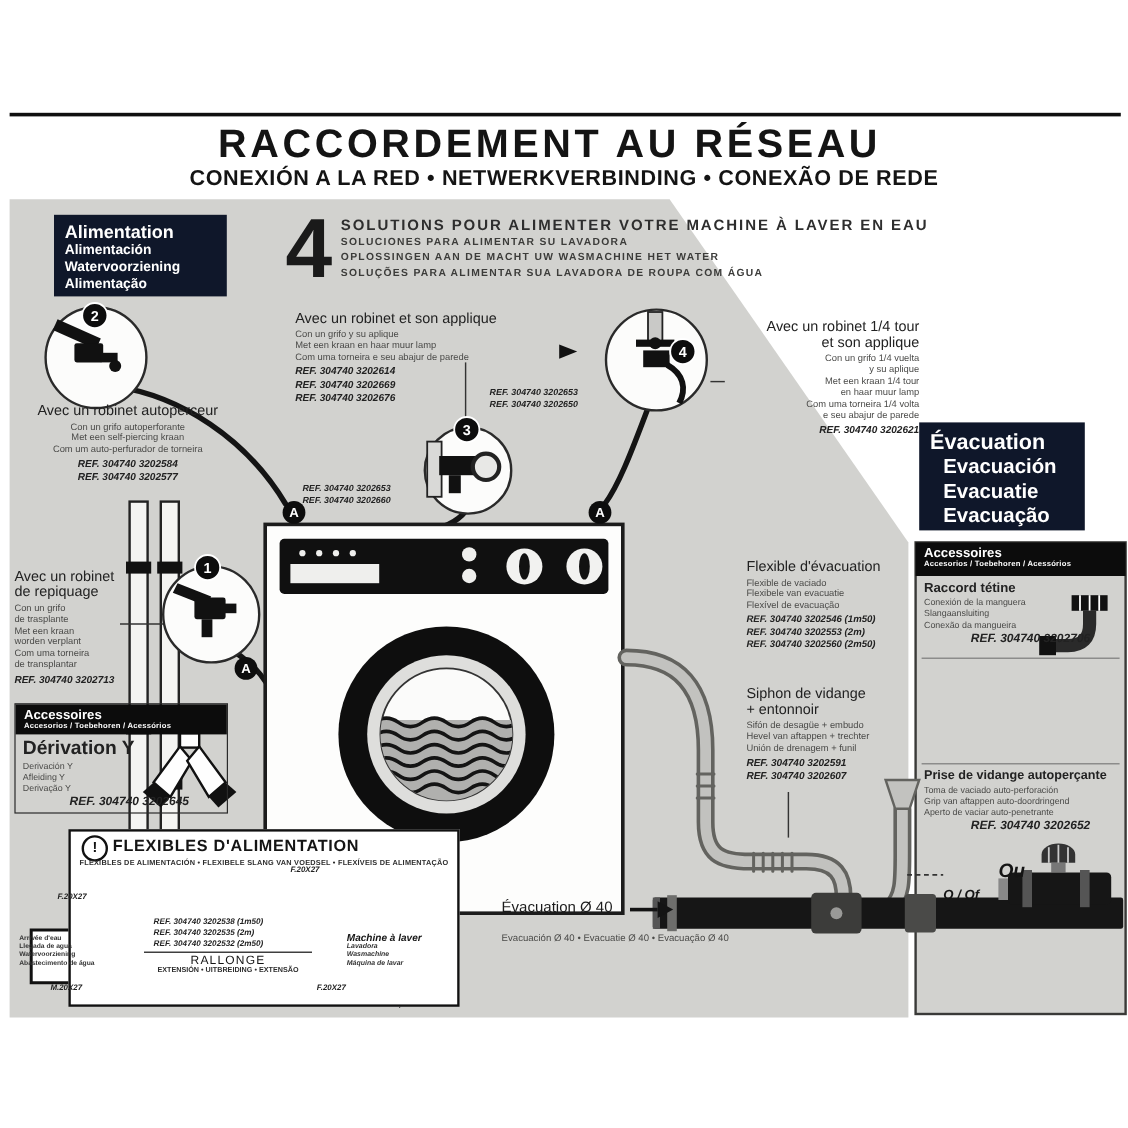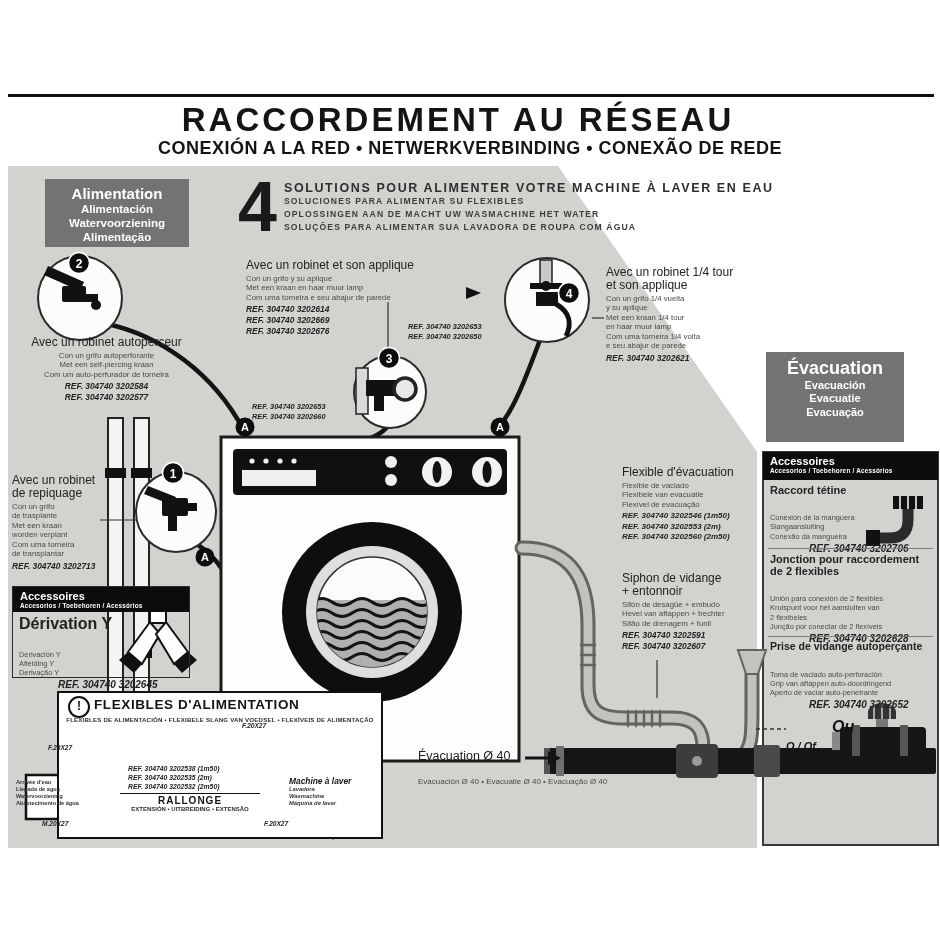--- a/index.html
+++ b/index.html
@@ -6,47 +6,47 @@
   #stage{position:relative;width:940px;height:940px;background:#ffffff;overflow:hidden;
          font-family:"Liberation Sans",sans-serif;color:#1f1f1f;}
   .abs{position:absolute;}
   .pre{white-space:pre-line;}
   .center{text-align:center;}
   
   .rule{background:#0f0f0f;height:3px;}
   .main-title{font-size:33px;font-weight:800;letter-spacing:3px;color:#141414;}
   .sub-title{font-size:18px;font-weight:800;letter-spacing:.5px;color:#141414;}
   
-  .blackbox{background:#737373;color:#fff;padding:6px 9px;box-sizing:border-box;text-align:center;}
+  .blackbox{background:#0f172a;color:#fff;padding:6px 9px;box-sizing:border-box;}
   .blackbox .bt{font-weight:800;}
   .blackbox .bl{font-weight:700;line-height:1.22;}
   
   .big4{font-size:70px;font-weight:900;line-height:.85;color:#1a1a1a;}
   .sol1{font-size:12.5px;font-weight:800;letter-spacing:1.6px;color:#2e2e2e;}
   .sol2{font-size:8.6px;font-weight:800;letter-spacing:1.1px;color:#3c3c3a;line-height:1.5;}
   
   .cap-t{font-size:12px;font-weight:500;color:#222;line-height:1.08;}
   .cap-l{font-size:7.8px;color:#4a4a48;line-height:1.22;margin-top:2px;}
   .cap-r{font-size:8.4px;font-weight:800;font-style:italic;color:#222;line-height:1.3;margin-top:2px;}
   
   .panelhead{background:#0c0c0c;color:#fff;padding:3px 7px;box-sizing:border-box;}
   .ph1{font-size:11px;font-weight:800;}
   .ph2{font-size:6.4px;font-weight:700;letter-spacing:.2px;}
   .item-t{font-size:11px;font-weight:700;color:#222;line-height:1.1;}
-  .item-l{font-size:7.4px;color:#4a4a48;line-height:1.25;margin-top:17px;}
+  .item-l{font-size:7.4px;color:#4a4a48;line-height:1.25;margin-top:1px;}
   .item-r{font-size:10px;font-weight:800;font-style:italic;color:#222;margin-top:2px;padding-left:39px;}
   .divider{background:#7c7c7a;height:1px;}
   .ou{font-size:16px;font-weight:800;font-style:italic;color:#141414;margin-left:44px;}
   .oof{font-size:11px;font-weight:800;font-style:italic;color:#141414;}
   
   .flexbox{background:#fff;border:2px solid #111;box-sizing:border-box;}
   .fb-title{font-size:13.5px;font-weight:800;letter-spacing:.6px;color:#141414;}
   .fb-sub{font-size:6.1px;font-weight:700;color:#2e2e2e;letter-spacing:.2px;}
   .fb-ref{font-size:6.8px;font-weight:800;font-style:italic;color:#222;line-height:1.3;}
-  .fb-ral{font-size:10px;font-weight:700;letter-spacing:1px;color:#141414;}
+  .fb-ral{font-size:10px;font-weight:400;letter-spacing:1px;color:#141414;}
   .fb-ralsub{font-size:6px;font-weight:700;color:#2e2e2e;}
   .fb-lab{font-size:6.6px;font-weight:800;font-style:italic;color:#222;}
   .arrow-txt-l{font-size:5.6px;font-weight:700;color:#333;line-height:1.25;}
   .arrow-txt-r1{font-size:8.4px;font-weight:800;font-style:italic;color:#141414;}
   .arrow-txt-r2{font-size:5.8px;font-weight:700;color:#333;line-height:1.2;}
   
   .ev40{font-size:12.5px;font-weight:500;color:#1b1b1b;}
   .ev40s{font-size:8px;color:#4a4a48;}
   svg text{font-family:"Liberation Sans",sans-serif;}
 </style>
@@ -275,40 +275,40 @@
   <div class="abs blackbox" style="left:45px;top:179px;width:144px;height:68px;">
     <div class="bt" style="font-size:15px;">Alimentation</div>
     <div class="bl pre" style="font-size:11.5px;">Alimentación
 Watervoorziening
 Alimentação</div>
   </div>
 
   <div class="abs big4" style="left:238px;top:178px;">4</div>
   <div class="abs" style="left:284px;top:181px;width:560px;">
     <div class="sol1">SOLUTIONS POUR ALIMENTER VOTRE MACHINE À LAVER EN EAU</div>
-    <div class="sol2">SOLUCIONES PARA ALIMENTAR SU FLEXIBLES</div>
+    <div class="sol2">SOLUCIONES PARA ALIMENTAR SU LAVADORA</div>
     <div class="sol2">OPLOSSINGEN AAN DE MACHT UW WASMACHINE HET WATER</div>
     <div class="sol2">SOLUÇÕES PARA ALIMENTAR SUA LAVADORA DE ROUPA COM ÁGUA</div>
   </div>
 
   <div class="abs" style="left:246px;top:259px;width:190px;">
     <div class="cap-t">Avec un robinet et son applique</div>
     <div class="cap-l pre">Con un grifo y su aplique
 Met een kraan en haar muur lamp
 Com uma torneira e seu abajur de parede</div>
     <div class="cap-r pre">REF. 304740 3202614
 REF. 304740 3202669
 REF. 304740 3202676</div>
   </div>
   <div class="abs cap-r pre" style="left:408px;top:320px;font-size:7.4px;">REF. 304740 3202653
 REF. 304740 3202650</div>
   <div class="abs cap-r pre" style="left:252px;top:400px;font-size:7.4px;">REF. 304740 3202653
 REF. 304740 3202660</div>
 
-  <div class="abs" style="left:606px;top:266px;width:160px;">
+  <div class="abs" style="left:606px;top:266px;width:160px;text-align:right;">
     <div class="cap-t pre">Avec un robinet 1/4 tour
 et son applique</div>
     <div class="cap-l pre">Con un grifo 1/4 vuelta
 y su aplique
 Met een kraan 1/4 tour
 en haar muur lamp
 Com uma torneira 1/4 volta
 e seu abajur de parede</div>
     <div class="cap-r pre">REF. 304740 3202621</div>
   </div>
@@ -343,65 +343,56 @@
       <div class="item-t" style="font-size:16px;">Dérivation Y</div>
       <div class="item-l pre">Derivación Y
 Afleiding Y
 Derivação Y</div>
       <div class="item-r">REF. 304740 3202645</div>
     </div>
   </div>
 
   <div class="abs blackbox" style="left:766px;top:352px;width:138px;height:90px;">
     <div class="bt" style="font-size:18px;">Évacuation</div>
-    <div class="bl pre" style="font-size:11px;">Evacuación
+    <div class="bl pre" style="font-size:17px;margin-left:11px;">Evacuación
 Evacuatie
 Evacuação</div>
   </div>
 
   <div class="abs" style="left:622px;top:466px;width:145px;">
     <div class="cap-t">Flexible d'évacuation</div>
     <div class="cap-l pre">Flexible de vaciado
 Flexibele van evacuatie
 Flexível de evacuação</div>
     <div class="cap-r pre" style="font-size:8px;">REF. 304740 3202546 (1m50)
 REF. 304740 3202553 (2m)
 REF. 304740 3202560 (2m50)</div>
   </div>
   <div class="abs" style="left:622px;top:572px;width:145px;">
     <div class="cap-t pre">Siphon de vidange
 + entonnoir</div>
     <div class="cap-l pre">Sifón de desagüe + embudo
 Hevel van aftappen + trechter
-Sifão de drenagem + funil</div>
+Unión de drenagem + funil</div>
     <div class="cap-r pre">REF. 304740 3202591
 REF. 304740 3202607</div>
   </div>
 
   <div class="abs panelhead" style="left:763px;top:452px;width:175px;height:28px;">
     <div class="ph1">Accessoires</div>
     <div class="ph2">Accesorios / Toebehoren / Acessórios</div>
   </div>
   <div class="abs" style="left:770px;top:484px;width:160px;">
     <div class="item-t">Raccord tétine</div>
     <div class="item-l pre">Conexión de la manguera
 Slangaansluiting
 Conexão da mangueira</div>
     <div class="item-r">REF. 304740 3202706</div>
   </div>
   <div class="abs divider" style="left:768px;top:548px;width:165px;"></div>
-  <div class="abs" style="left:770px;top:553px;width:165px;">
-    <div class="item-t pre">Jonction pour raccordement
-de 2 flexibles</div>
-    <div class="item-l pre">Unión para conexión de 2 flexibles
-Kruispunt voor het aansluiten van
-2 flexibeles
-Junção por conectar de 2 flexíveis</div>
-    <div class="item-r">REF. 304740 3202628</div>
-  </div>
   <div class="abs divider" style="left:768px;top:636px;width:165px;"></div>
   <div class="abs" style="left:770px;top:641px;width:168px;">
     <div class="item-t" style="font-size:10.5px;">Prise de vidange autoperçante</div>
     <div class="item-l pre">Toma de vaciado auto-perforación
 Grip van aftappen auto-doordringend
 Aperto de vaciar auto-penetrante</div>
     <div class="item-r">REF. 304740 3202652</div>
   </div>
   <div class="abs ou" style="left:788px;top:718px;">Ou</div>
   <div class="abs oof" style="left:786px;top:740px;">O / Of</div>

